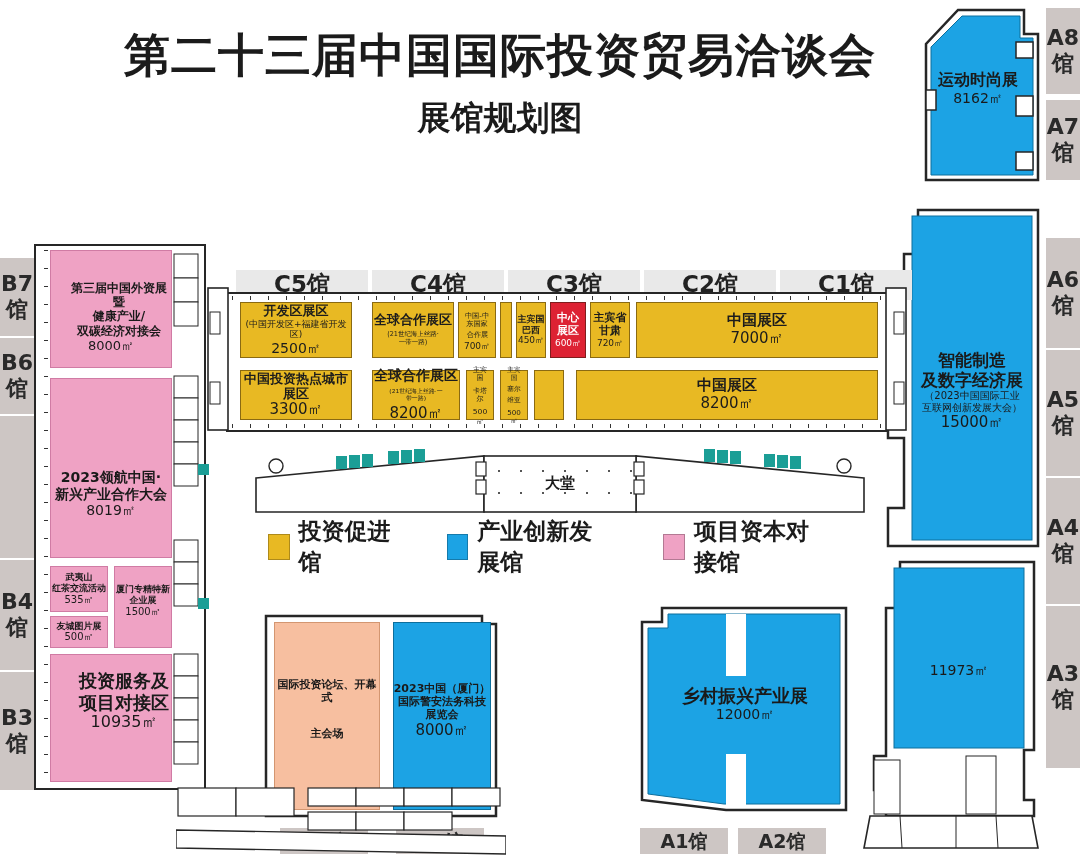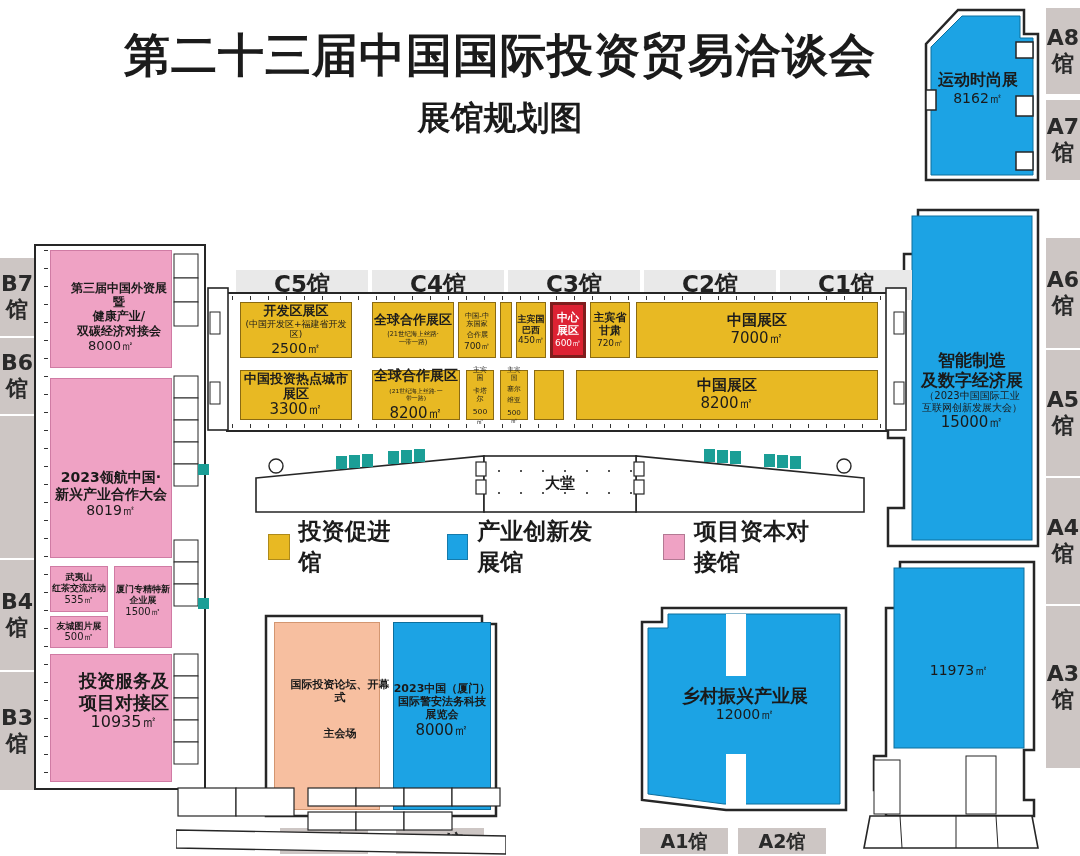--- a/index.html
+++ b/index.html
@@ -17,21 +17,21 @@
     font-size:33px;font-weight:bold;color:#1b1b1b;}
 
   
   .hall-tag{background:#cdc6c4;color:#2a2a2a;font-weight:bold;}
   .hall-tag.v{width:34px;font-size:22px;}
   .hall-tag.h{height:26px;font-size:19px;}
   .hall-tag-top{background:#e9e9e9;color:#222;font-weight:bold;font-size:23px;height:30px;}
 
   
   .z-yellow{background:#e8b923;border:1px solid #8a6a12;color:#1c1c1c;}
-  .z-red{background:#dd2233;border:3px solid #7f1d1d;color:#fff;}
+  .z-red{background:#dd2233;border:1px solid #7f1d1d;color:#fff;}
   .z-blue{background:#1ca3e4;border:1px solid #0d6e9c;color:#10202c;}
   .z-pink{background:#efa2c4;border:1px solid #d07ba4;color:#3a2030;}
   .z-peach{background:#f7bfa0;border:1px solid #d39671;color:#3a2218;}
 
   .lbl-b{font-weight:bold;}
   .t9{font-size:9px;} .t10{font-size:10px;} .t11{font-size:11px;}
   .t12{font-size:12px;margin-left:16px;} .t13{font-size:13px;} .t14{font-size:14px;}
   .t15{font-size:15px;} .t16{font-size:16px;} .t17{font-size:17px;}
   .t18{font-size:18px;}
 
@@ -129,21 +129,21 @@
   </div>
 </div>
 <div class="abs ctr hall-tag h" style="left:640px;top:828px;width:88px;">A1馆</div>
 <div class="abs ctr hall-tag h" style="left:738px;top:828px;width:88px;">A2馆</div>
 
 <div class="abs" style="left:262px;top:608px;width:240px;height:212px;">
   <svg width="240" height="212" viewBox="0 0 240 212" style="position:absolute;left:0;top:0;">
     <polygon points="4,8 220,8 220,16 234,16 234,208 4,208" fill="#ffffff" stroke="#262626" stroke-width="2.5"></polygon>
   </svg>
   <div class="abs z-peach" style="left:12px;top:14px;width:106px;height:188px;"></div>
-  <div class="abs ctr col" style="left:25px;top:82px;width:106px;height:40px;gap:24px;">
+  <div class="abs ctr col" style="left:12px;top:82px;width:106px;height:40px;gap:24px;">
     <div class="lbl-b t11">国际投资论坛、开幕式</div>
     <div class="lbl-b t11">主会场</div>
   </div>
   <div class="abs z-blue" style="left:131px;top:14px;width:98px;height:188px;"></div>
   <div class="abs ctr col" style="left:131px;top:68px;width:98px;height:70px;">
     <div class="lbl-b t11">2023中国（厦门）</div>
     <div class="lbl-b t11">国际警安法务科技</div>
     <div class="lbl-b t11">展览会</div>
     <div class="t15">8000㎡</div>
   </div>

